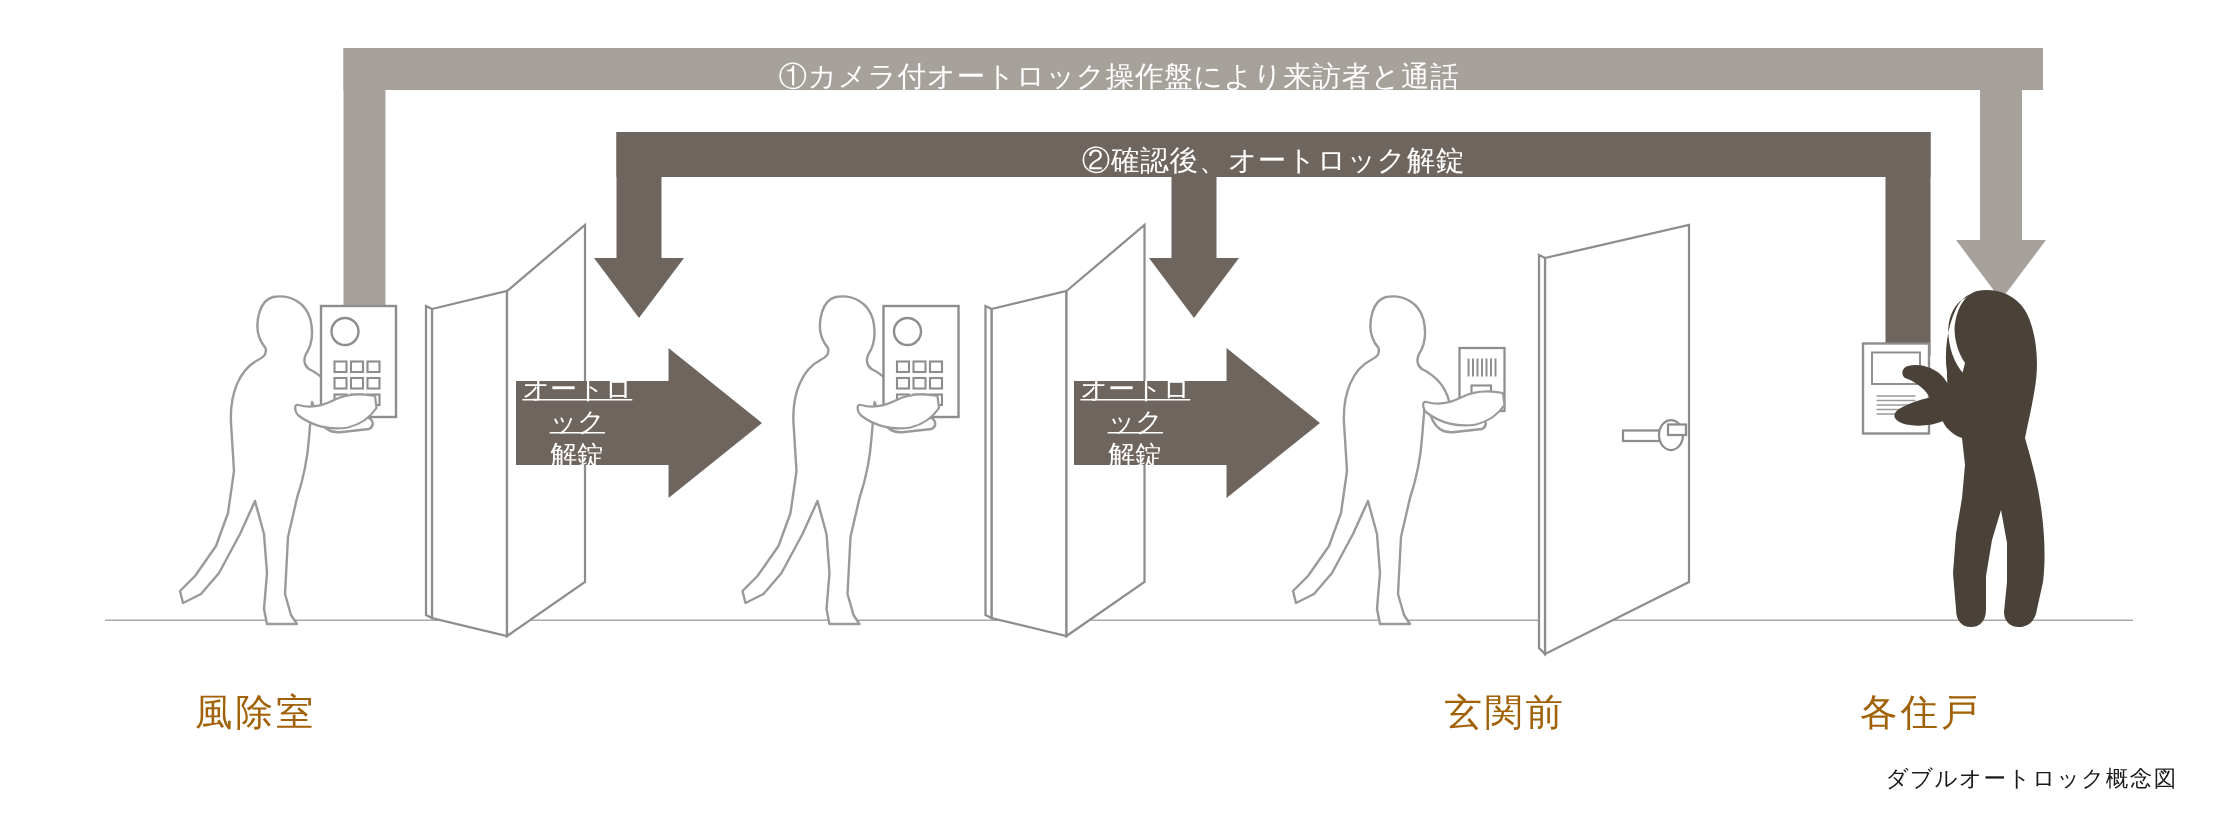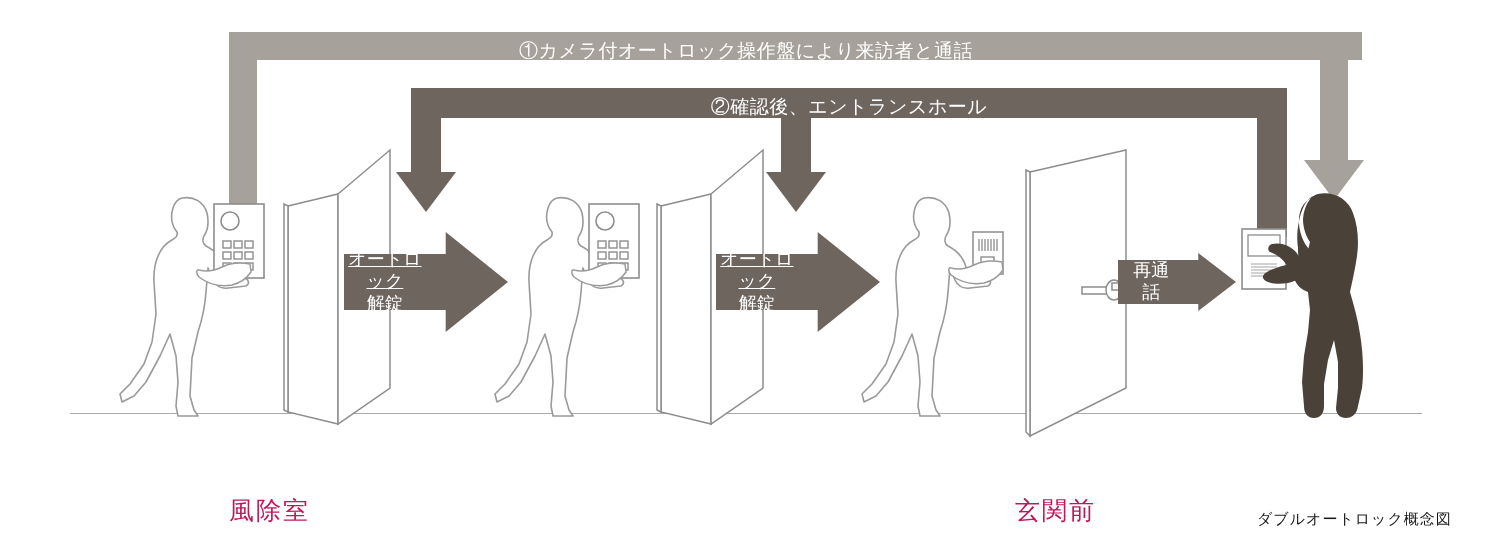--- a/index.html
+++ b/index.html
@@ -59,27 +59,26 @@
   
   .ground{
     position:absolute;
     height:0;
     border-top:1px solid #a9a9a9;
   }
 
   
   .place-label{
     position:absolute;
-    color:#be185d;
+    color:#a16207;
     font-size:25px;
     letter-spacing:2px;
     white-space:nowrap;
-    text-align:right;
+    text-align:left;
     font-family:"Liberation Serif","DejaVu Serif",serif;
-    margin-top:36px;
   }
   .caption{
     position:absolute;
     color:#1a1a1a;
     font-size:15px;
     letter-spacing:1px;
     white-space:nowrap;
     font-family:Liberation Serif, serif;
   }
 
@@ -95,21 +94,21 @@
   <div class="ribbon ribbon-light abs" style="left:1320px;top:32px;width:28px;height:130px;"></div>
   <div class="arrowhead-down ah-light abs" style="left:1304px;top:160px;"></div>
   <div class="ribbon-label" style="left:0px;top:38px;width:1492px;">①カメラ付オートロック操作盤により来訪者と通話</div>
 
   <div class="ribbon ribbon-dark abs" style="left:411px;top:88px;width:876px;height:30px;"></div>
   <div class="ribbon ribbon-dark abs" style="left:411px;top:88px;width:30px;height:88px;"></div>
   <div class="ribbon ribbon-dark abs" style="left:781px;top:88px;width:30px;height:88px;"></div>
   <div class="ribbon ribbon-dark abs" style="left:1257px;top:88px;width:30px;height:149px;"></div>
   <div class="arrowhead-down ah-dark abs" style="left:396px;top:172px;"></div>
   <div class="arrowhead-down ah-dark abs" style="left:766px;top:172px;"></div>
-  <div class="ribbon-label" style="left:411px;top:94px;width:876px;">②確認後、エントランスホール</div>
+  <div class="ribbon-label" style="left:411px;top:94px;width:876px;">②確認後、オートロック解錠</div>
 
   <div class="ground" style="left:70px;top:413px;width:1352px;"></div>
 
   <svg class="abs" style="left:120px;top:196px;width:128px;height:222px;" viewBox="0 0 128 222">
     <path d="M62 2 C74 0 84 6 87 17 C89 26 88 34 84 40 C82 44 83 48 86 50
              C94 54 100 60 103 68 L106 78 L112 80 L124 82 C129 83 130 88 126 90
              L108 92 C101 93 96 90 93 84 L88 72
              L86 96 C85 110 82 124 78 136 L72 162 L70 200 L74 214 L78 220
              L58 220 L56 210 L58 186 L56 160 L50 138 L40 160 L26 186 L14 200
              L2 206 L0 198 L10 188 L24 168 L32 146 L36 118 L34 86
@@ -213,37 +212,32 @@
       <line x1="19" y1="8" x2="19" y2="20"></line>
         <line x1="22" y1="8" x2="22" y2="20"></line>
       <line x1="25" y1="8" x2="25" y2="20"></line>
     </g>
     <rect x="9" y="26" width="13" height="11" fill="#ffffff" stroke="#8d8d8d" stroke-width="1.4"></rect>
   </svg>
   <svg class="abs" style="left:948px;top:258px;width:56px;height:30px;" viewBox="0 0 56 30">
     <path d="M54 4 C44 2 34 3 26 7 C18 11 10 12 3 10 C0 9 0 14 3 17
              C12 24 24 27 36 25 C44 23 51 18 55 12 Z" fill="#ffffff" stroke="#9a9a9a" stroke-width="1.5" stroke-linejoin="round"></path>
   </svg>
-  <div class="place-label" style="left:906px;top:458px;width:190px;font-family:Liberation Mono, monospace;">玄関前</div>
+  <div class="place-label" style="left:963px;top:458px;width:190px;font-family:Liberation Mono, monospace;">玄関前</div>
 
   <svg class="abs" style="left:1018px;top:148px;width:112px;height:290px;" viewBox="0 0 112 290">
     <path d="M12 24 L108 2 L108 240 L12 288 Z" fill="#ffffff" stroke="#8d8d8d" stroke-width="1.5"></path>
     <path d="M8 22 L12 24 L12 288 L8 284 Z" fill="#ffffff" stroke="#8d8d8d" stroke-width="1.5"></path>
     <g fill="#ffffff" stroke="#8d8d8d" stroke-width="1.5">
       <rect x="64" y="139" width="26" height="7"></rect>
       <ellipse cx="96" cy="142" rx="8" ry="10"></ellipse>
       <rect x="94" y="135" width="12" height="7"></rect>
     </g>
   </svg>
 
-  <div class="block-arrow ba-small" style="left:1118px;top:253px;width:118px;height:58px;">
-    <span>
-      <span>再通話</span>
-    </span>
-  </div>
 
   <svg class="abs" style="left:1241px;top:228px;width:46px;height:62px;" viewBox="0 0 46 62">
     <rect x="1" y="1" width="44" height="60" fill="#ffffff" stroke="#8d8d8d" stroke-width="1.6"></rect>
     <rect x="7" y="7" width="32" height="21" fill="#ffffff" stroke="#8d8d8d" stroke-width="1.3"></rect>
     <g stroke="#9a9a9a" stroke-width="0.9">
       <line x1="10" y1="36" x2="36" y2="36"></line>
         <line x1="10" y1="39" x2="36" y2="39"></line>
       <line x1="10" y1="42" x2="36" y2="42"></line>
         <line x1="10" y1="45" x2="36" y2="45"></line>
       <line x1="10" y1="48" x2="36" y2="48"></line>
@@ -260,16 +254,17 @@
              C12 50 22 53 28 60 L36 72 C38 66 40 58 42 50
              C38 44 35 36 35 27 C36 14 42 4 50 2 Z" fill="#4a4138"></path>
     <path d="M50 4 C36 6 30 18 31 32 C32 44 37 54 44 60 C40 68 36 76 34 84
              C31 76 30 66 30 56 C28 44 30 26 36 14 C40 6 45 3 50 4 Z" fill="#4a4138"></path>
   </svg>
 
   <svg class="abs" style="left:1262px;top:262px;width:48px;height:24px;" viewBox="0 0 48 24">
     <path d="M46 3 C36 1 24 2 14 6 C6 9 0 12 1 16 C3 21 14 23 26 21
              C36 19 44 13 47 8 Z" fill="#4a4138"></path>
   </svg>
+  <div class="place-label" style="left:1240px;top:458px;width:170px;">各住戸</div>
 
   <div class="caption" style="left:1257px;top:510px;">ダブルオートロック概念図</div>
 
 </div>
 
 </body></html>

